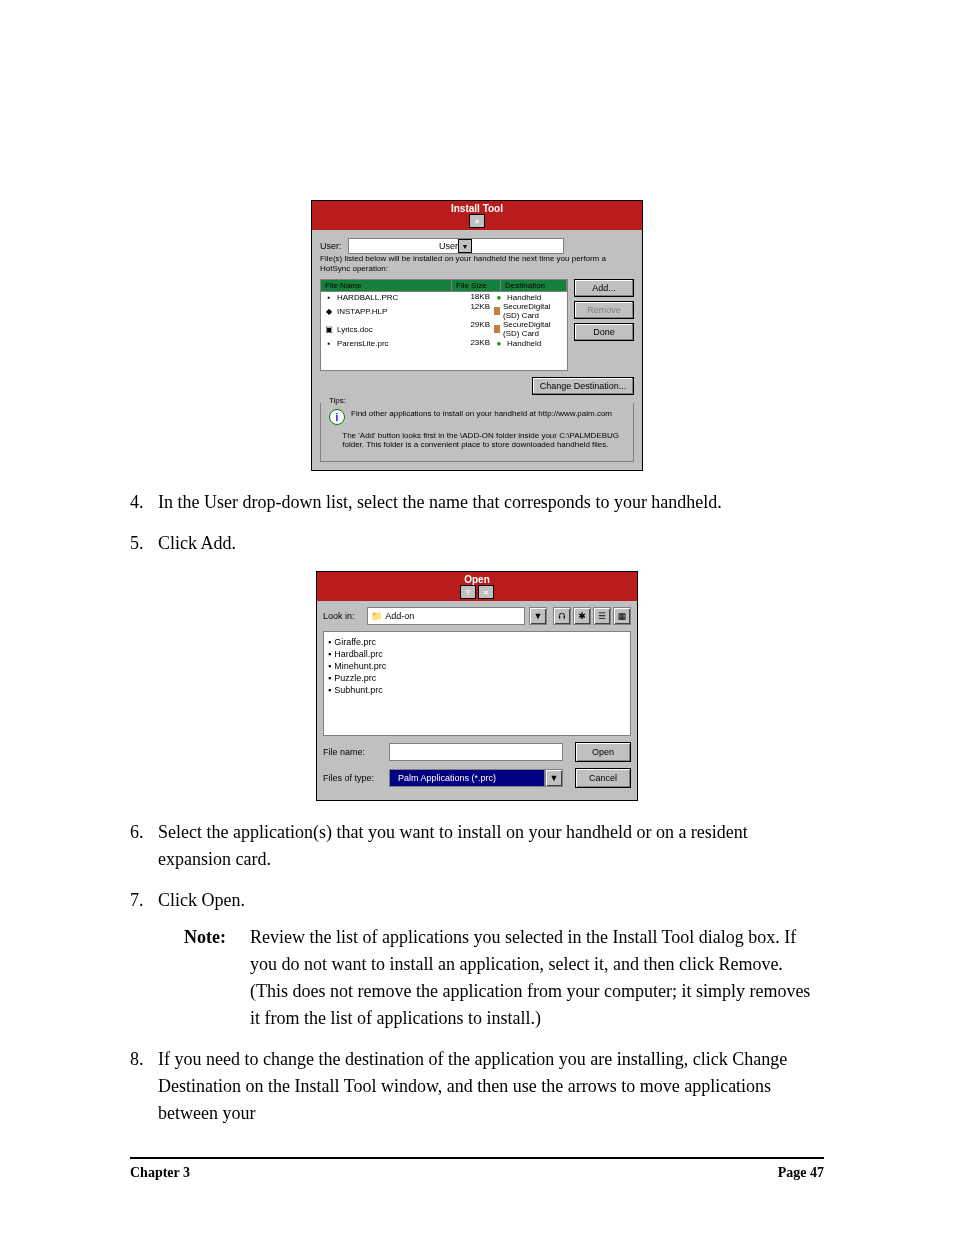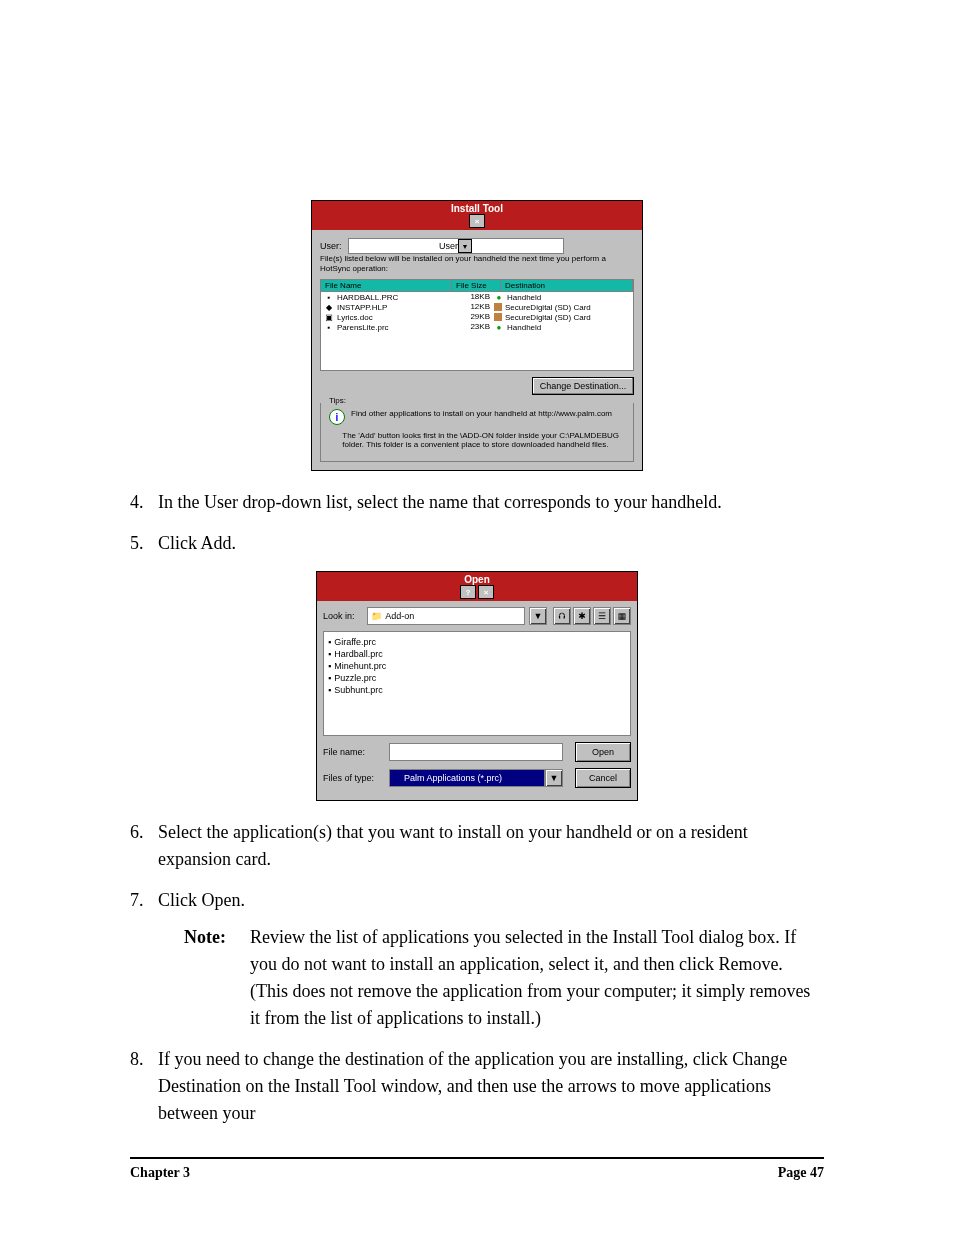--- a/index.html
+++ b/index.html
@@ -60,21 +60,21 @@
     width: 12px; height: 12px; background: #c0c0c0;
     border: 1px solid #000; display:flex; align-items:center; justify-content:center;
     font-size:7px;
   }
   .info-text { font-size: 8px; margin-bottom: 6px; line-height: 1.2; }
   .main-row { display: flex; gap: 6px; }
   .listbox {
     flex: 1; background: #fff; border: 1px solid #808080; height: 90px;
     font-size:8px; overflow:hidden;
   }
-  .listheaders { display:flex; background:#14b8a6; border-bottom:1px solid #808080; font-size:8px;}
+  .listheaders { display:flex; background:#15803d; border-bottom:1px solid #808080; font-size:8px;}
   .listheaders > div { padding: 1px 4px; border-right:1px solid #808080; }
   .lh-filename { width: 122px; }
   .lh-size { width: 40px; }
   .lh-dest { flex:1; }
   .listrow { display:flex; font-size:8px; padding:0 0; }
   .listrow .c1 { width: 126px; display:flex; align-items:center; gap:3px; padding-left:3px;}
   .listrow .c2 { width: 40px; text-align:right; padding-right:4px;}
   .listrow .c3 { flex:1; display:flex; align-items:center; gap:3px;}
   .ficon { width:10px; height:10px; display:inline-flex; align-items:center; justify-content:center; font-size:8px;}
   .green-ic { color:#00a000; font-weight:bold; }
@@ -127,21 +127,21 @@
   }
   .filelist .fitem { display:flex; align-items:center; gap:3px; line-height:12px;}
   .open-row .textfield {
     flex:1; height:16px; background:#fff; border:1px solid #808080; display:flex; align-items:center; padding:0 3px;
   }
   .open-row .combo {
     flex:1; height:16px; display:flex; align-items:center; justify-content:space-between;
   }
   .open-row .combo .selval {
     flex:1; height:16px; background:#000080; color:#fff; border:1px solid #808080;
-    display:flex; align-items:center; padding:0 14px;
+    display:flex; align-items:center; padding:0 8px;
   }
   .open-row .winbtn2 {
     width:54px; height:18px; background:#c0c0c0;
     border:1px solid #000; font-size:9px; text-align:center; line-height:18px; margin-left:6px;
     box-shadow: inset 1px 1px 0 #fff, inset -1px -1px 0 #808080;
   }
 
   
   ol.steps { list-style:none; padding:0; margin:0; }
   ol.steps > li { display:flex; margin-bottom:14px; font-size:18px; line-height:1.5; }
@@ -227,20 +227,25 @@
                   <span class="ficon">▪</span>
                   <span>ParensLite.prc</span>
                 </div>
               <div class="c2">23KB</div>
               <div class="c3">
                   <span class="ficon green-ic">●</span>
                   <span>Handheld</span>
                 </div>
             </div>
           </div>
+          <div class="side-buttons">
+            <div class="winbtn">Add...</div>
+            <div class="winbtn disabled">Remove</div>
+            <div class="winbtn">Done</div>
+          </div>
         </div>
         <div class="change-row">
           <div class="winbtn">Change Destination...</div>
         </div>
         <div class="tips-box" data-label="Tips:">
           <div class="tips-row">
             <div class="iicon">i</div>
             <div>Find other applications to install on your handheld at http://www.palm.com</div>
           </div>
           <div class="tips-row">

